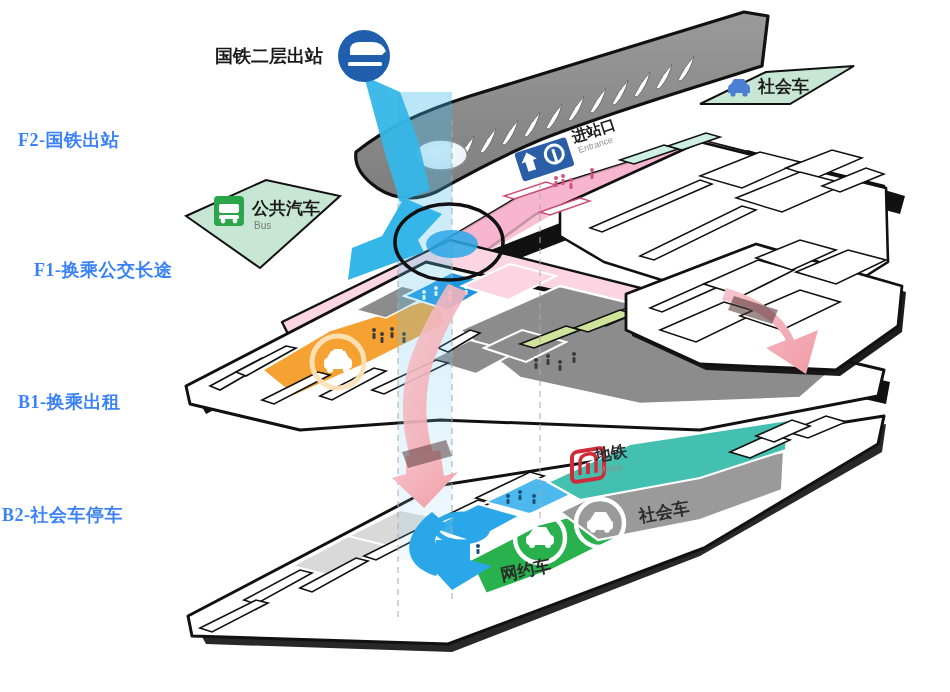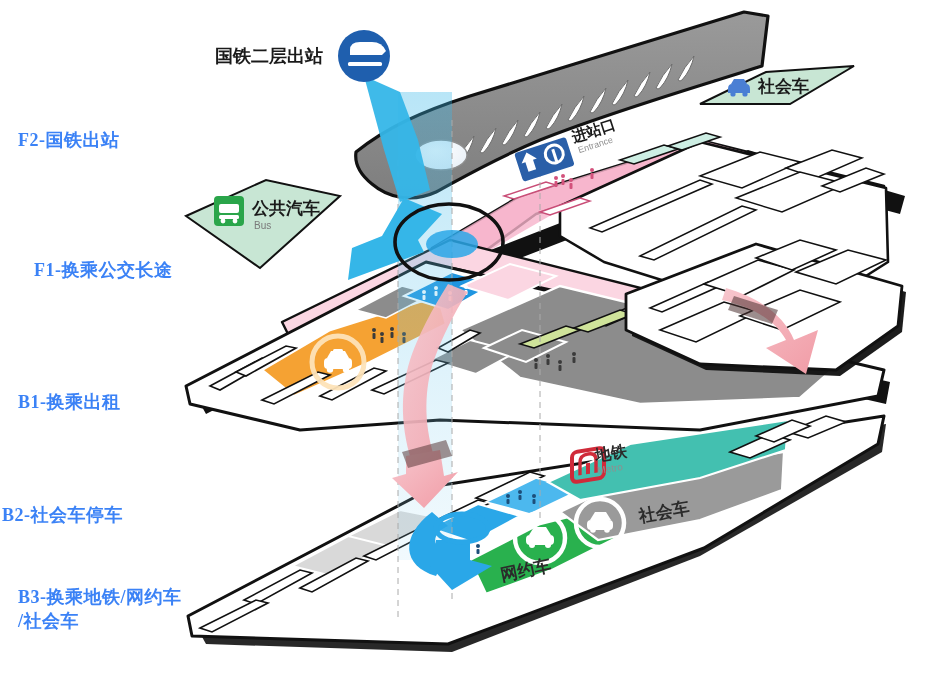--- a/index.html
+++ b/index.html
@@ -14,22 +14,20 @@
 </style>
 </head>
 <body>
 
 <div id="stage">
 
   <div class="lvl-label" style="left:18px;top:128px;">F2-国铁出站</div>
   <div class="lvl-label" style="left:34px;top:258px;">F1-换乘公交长途</div>
   <div class="lvl-label" style="left:18px;top:390px;text-align:right;">B1-换乘出租</div>
   <div class="lvl-label" style="left:2px;top:503px;">B2-社会车停车</div>
-  <div class="lvl-label" style="left:18px;top:585px;">B3-换乘地铁/网约车
-/社会车</div>
 
   <svg id="diagram" viewBox="0 0 950 692" xmlns="http://www.w3.org/2000/svg">
     <defs>
       <linearGradient id="gf2" x1="0" y1="0" x2="0" y2="1">
         <stop offset="0" stop-color="#9a9a9a"></stop>
           <stop offset="1" stop-color="#7e7e7e"></stop>
       </linearGradient>
       <linearGradient id="gshaft" x1="0" y1="0" x2="0" y2="1">
         <stop offset="0" stop-color="#35b6e8" stop-opacity=".70"></stop>
         <stop offset="1" stop-color="#9fd9f2" stop-opacity=".30"></stop>

